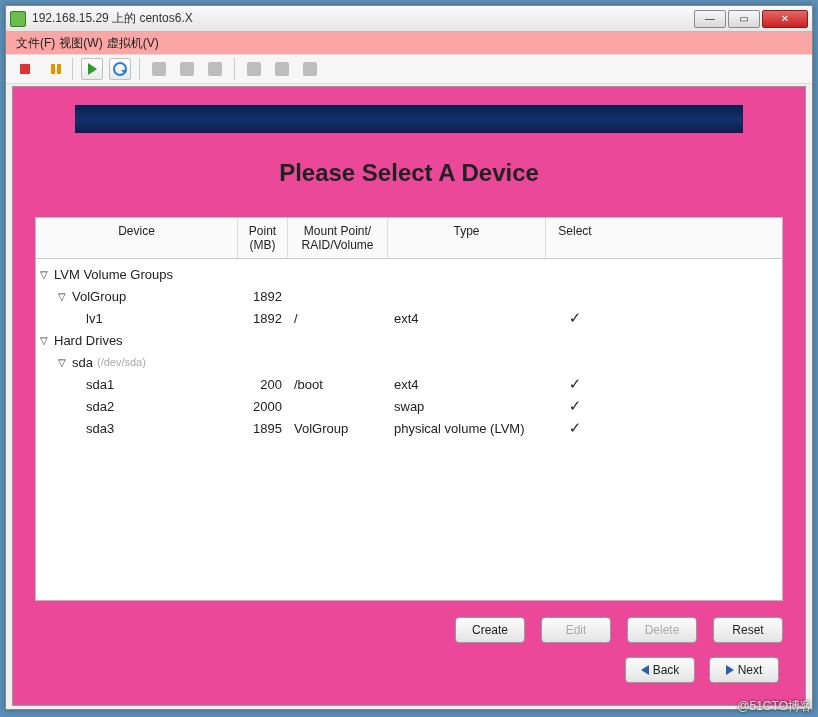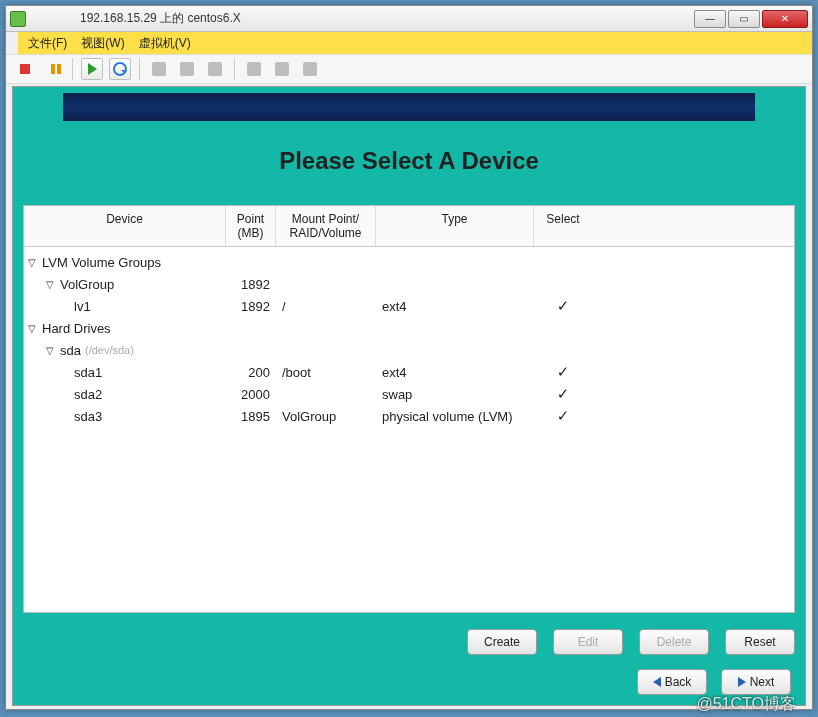--- a/index.html
+++ b/index.html
@@ -2,41 +2,41 @@
 <html><head>
 <meta charset="utf-8">
 <style>
 * { box-sizing: border-box; margin: 0; padding: 0; }
 body { font-family: "Segoe UI", Arial, sans-serif; font-size: 12px; background: #5a8fb8; width: 818px; height: 717px; overflow: hidden; position: relative; }
 
 .window { position: absolute; top: 5px; left: 5px; width: 808px; height: 705px; background: #f0f0f0; border: 1px solid #888; box-shadow: 0 0 6px rgba(0,0,0,.3); }
 
 .titlebar { height: 26px; background: linear-gradient(#fafafa,#e6e6e6); border-bottom: 1px solid #bbb; display: flex; align-items: center; padding: 0 4px; }
 .titlebar .icon { width: 16px; height: 16px; background: #6abf4b; border: 1px solid #3a7a2a; border-radius: 2px; margin-right: 6px; }
-.titlebar .title { flex: 1; color: #333; font-size: 12px; margin-left: 48px; }
+.titlebar .title { flex: 1; color: #333; font-size: 12px; }
 .winbtns { display: flex; gap: 0; }
 .winbtn { width: 32px; height: 18px; border: 1px solid #8a8a8a; background: linear-gradient(#f7f7f7,#d9d9d9); display: flex; align-items: center; justify-content: center; font-size: 10px; color: #333; border-radius: 2px; margin-left: 2px; }
 .winbtn.close { width: 46px; background: linear-gradient(#e36666,#c22); color: #fff; border-color: #8a1b1b; }
 
-.menubar { height: 22px; display: flex; align-items: center; gap: 14px; padding: 0 10px; background: #fde047; font-size: 12px; color: #222; margin-left: 12px; }
+.menubar { height: 22px; display: flex; align-items: center; gap: 4px; padding: 0 10px; background: #fca5a5; font-size: 12px; color: #222; }
 .menubar span { cursor: default; }
 
 .toolbar { height: 30px; display: flex; align-items: center; gap: 6px; padding: 2px 8px; background: #f6f6f6; border-top: 1px solid #ddd; border-bottom: 1px solid #ddd; }
 .tbtn { width: 22px; height: 22px; border: 1px solid transparent; display: flex; align-items: center; justify-content: center; border-radius: 2px; }
 .tbtn.framed { border: 1px solid #bfbfbf; background: linear-gradient(#fff,#eaeaea); }
 .tbtn .sq { width: 10px; height: 10px; }
 .sq.red { background: #d33; }
 .sq.orange { width:4px; height:10px; background:#e59400; box-shadow: 6px 0 0 #e59400; }
 .tri.green { width:0; height:0; border-left: 9px solid #2a9e2a; border-top: 6px solid transparent; border-bottom: 6px solid transparent; }
 .circ { width:14px; height:14px; border:2px solid #2a7dd3; border-radius:50%; position:relative; }
 .circ::after{content:"";position:absolute;right:-2px;bottom:-2px;border:3px solid transparent;border-top-color:#2a7dd3;}
 .ico-gray { width:14px; height:14px; background:#bdbdbd; border-radius:2px; }
 .sep { width:1px; height:22px; background:#ccc; margin:0 2px; }
 
-.vm-area { margin: 2px 6px 6px 6px; background:#14b8a6; border:1px solid #999; height: 620px; padding: 0; position:relative; display:flex; flex-direction:column; }
+.vm-area { margin: 2px 6px 6px 6px; background:#ec4899; border:1px solid #999; height: 620px; padding: 12px; position:relative; display:flex; flex-direction:column; }
 
 .banner { height: 28px; margin: 6px 50px 10px 50px; background: linear-gradient(#0a1f4d,#13306b,#0a1f4d); }
 
 .page-title { text-align:center; font-size: 24px; font-weight: bold; color:#222; padding: 16px 0 22px 0; }
 
 .main-panel { flex: 1; margin: 8px 10px; border: 1px solid #bbb; background:#fff; display:flex; flex-direction:column; }
 
 .table-head { display:flex; border-bottom: 1px solid #ccc; background:#fafafa; font-size:12px; color:#222; }
 .th { padding: 6px 6px; border-right: 1px solid #ddd; text-align:center; }
 .col-device { width: 202px; text-align:center; }
@@ -60,21 +60,21 @@
 .hint { color:#aaa; font-size:11px; margin-left:4px; }
 
 .btn-row { display:flex; gap:16px; padding: 8px 10px; justify-content:flex-end; }
 .btn { min-width: 70px; height: 26px; padding: 0 14px; border:1px solid #9a9a9a; border-radius:4px; background:linear-gradient(#fdfdfd,#e4e4e4); font-size:12px; color:#222; display:flex; align-items:center; justify-content:center; gap:4px; }
 .btn:disabled, .btn.disabled { color:#aaa; }
 
 .nav-row { display:flex; gap:14px; justify-content:flex-end; padding: 6px 14px 10px 0; }
 .arrow-left { width:0;height:0;border-right:8px solid #2a5fb0;border-top:5px solid transparent;border-bottom:5px solid transparent; }
 .arrow-right { width:0;height:0;border-left:8px solid #2a5fb0;border-top:5px solid transparent;border-bottom:5px solid transparent; }
 
-.watermark { position:absolute; right:22px; bottom:2px; color:rgba(255,255,255,.85); font-size:16px; text-shadow:0 0 3px #000; }
+.watermark { position:absolute; right:6px; bottom:2px; color:rgba(255,255,255,.85); font-size:12px; text-shadow:0 0 3px #000; }
 </style>
 </head>
 <body>
 
 <div class="window">
 
   <div class="titlebar">
     <div class="icon"></div>
     <div class="title">192.168.15.29 上的 centos6.X</div>
     <div class="winbtns">

